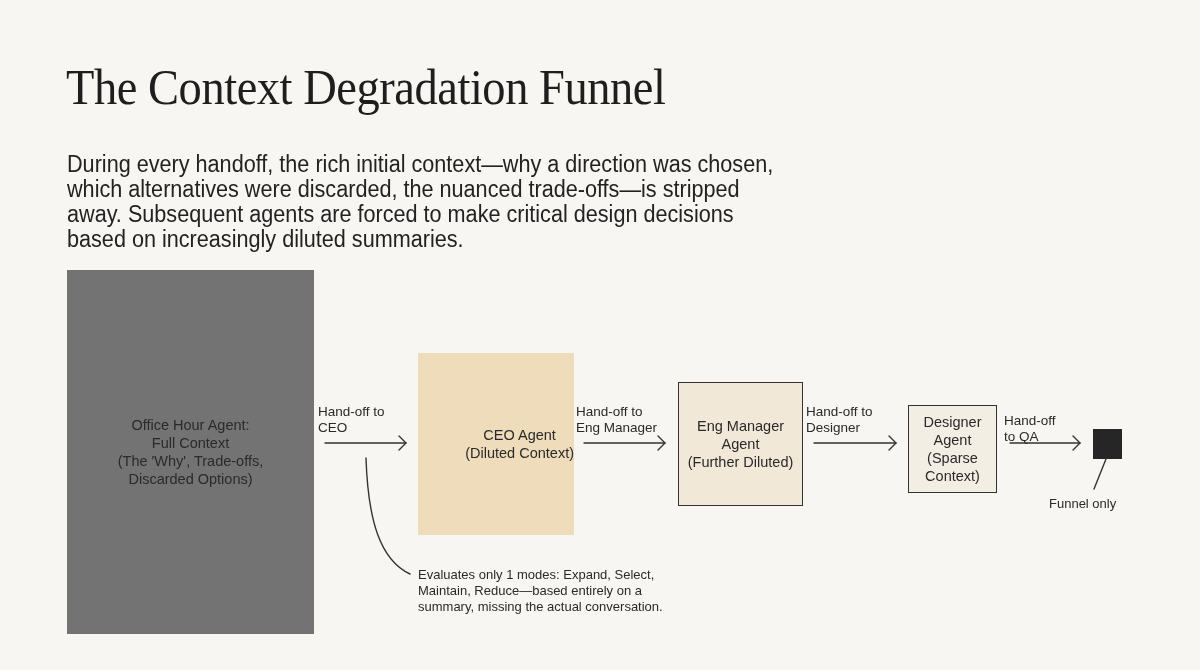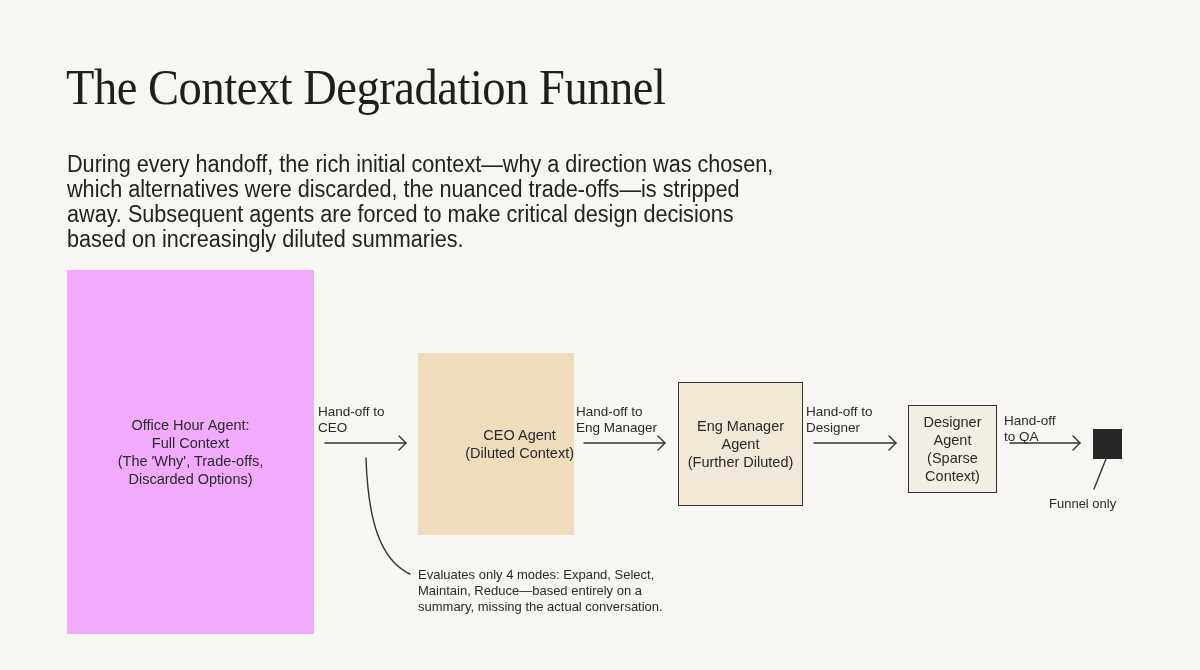--- a/index.html
+++ b/index.html
@@ -20,21 +20,21 @@
       position: absolute; left: 67px; top: 152px; width: 760px;
       font-size: 23px; line-height: 25px; color: #222; margin: 0;
       transform: scaleX(0.94); transform-origin: left top;
     }
     .box {
       position: absolute; display: flex; align-items: center; justify-content: center;
       text-align: center; font-size: 14.5px; line-height: 18px; color: #2a2a2a;
       box-sizing: border-box;
     }
     .box span { white-space: pre-line; }
-    .box-office { left: 67px; top: 270px; width: 247px; height: 364px; background: #f0abfc; }
+    .box-office { left: 67px; top: 270px; width: 247px; height: 364px; background: #737373; }
     .box-ceo { left: 418px; top: 353px; width: 156px; height: 182px; background: #eedcbb; justify-content: flex-end; }
     .box-eng { left: 678px; top: 382px; width: 125px; height: 124px; background: #f1e8d8; border: 1.5px solid #333; }
     .box-designer { left: 908px; top: 405px; width: 89px; height: 88px; background: #f3eee4; border: 1.5px solid #333; }
     .box-qa { left: 1093px; top: 429px; width: 29px; height: 30px; background: #262626; }
     .label {
       position: absolute; font-size: 13.5px; line-height: 16px;
       color: #2a2a2a; white-space: pre-line;
     }
     .note {
       position: absolute; font-size: 13px; line-height: 16px; color: #2a2a2a; white-space: pre-line;
@@ -72,21 +72,21 @@
 
 <div class="label" style="left:318px; top:404px; width:96px;">Hand-off to
 CEO</div>
 <div class="label" style="left:576px; top:404px; width:100px;">Hand-off to
 Eng Manager</div>
 <div class="label" style="left:806px; top:404px; width:98px;">Hand-off to
 Designer</div>
 <div class="label" style="left:1004px; top:404px; width:84px;margin-top:9px;">Hand-off
 to QA</div>
 
-<div class="note" style="left:418px; top:567px;">Evaluates only 4 modes: Expand, Select,
+<div class="note" style="left:418px; top:567px;">Evaluates only 1 modes: Expand, Select,
 Maintain, Reduce—based entirely on a
 summary, missing the actual conversation.</div>
 <div class="note" style="left:1049px; top:496px;">Funnel only</div>
 
 <svg class="lines" width="1200" height="670" viewBox="0 0 1200 670">
   <g fill="none" stroke="#333" stroke-width="1.4" stroke-linecap="round" stroke-linejoin="round">
     <g>
       <line x1="325" y1="443" x2="406" y2="443"></line>
       <polyline points="399,436 406,443 399,450"></polyline>
     </g>

